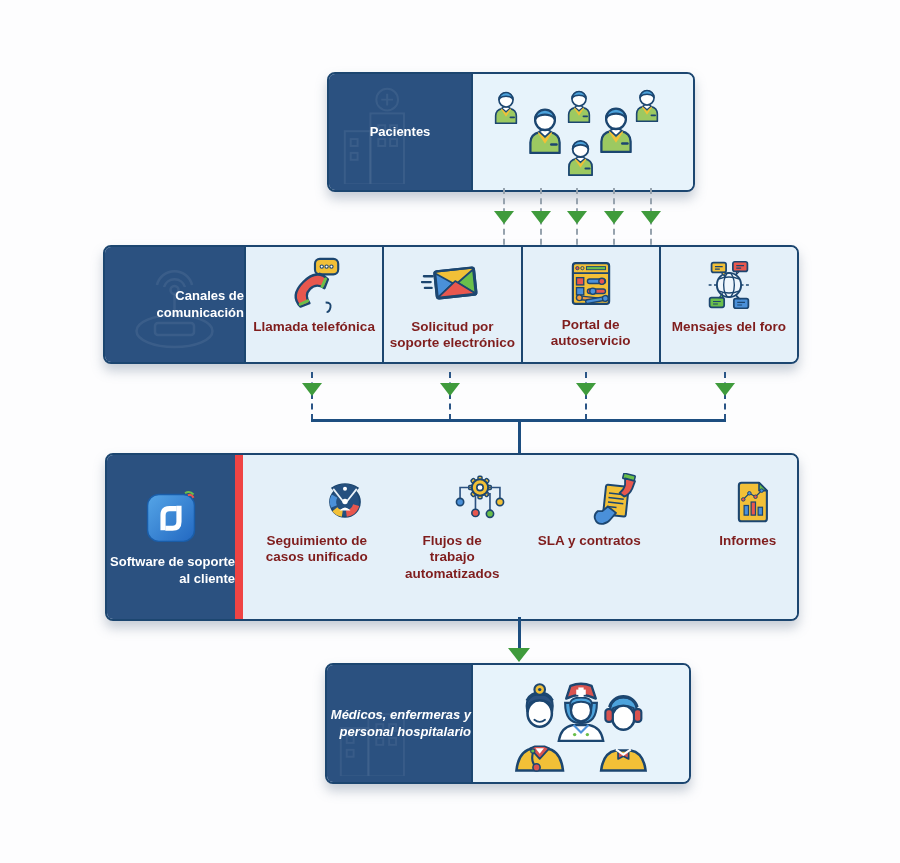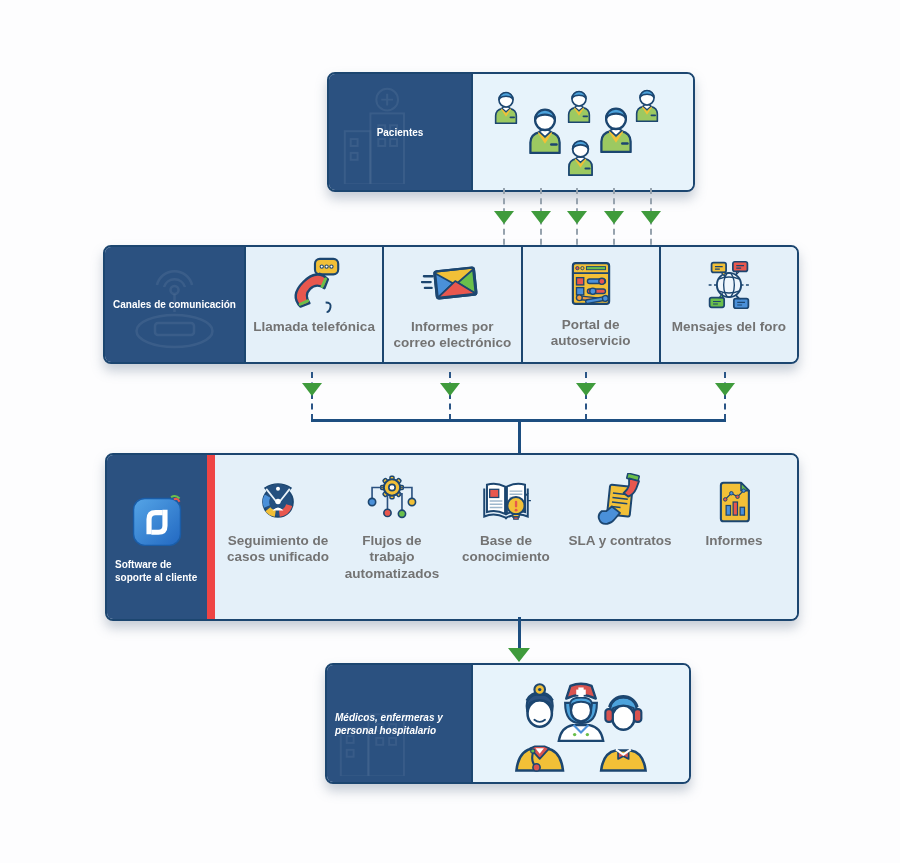--- a/index.html
+++ b/index.html
@@ -3,41 +3,41 @@
 <meta charset="utf-8">
 <style>
   html,body{margin:0;padding:0;background:#ffffff;}
   body{font-family:"Liberation Sans",sans-serif;}
   .stage{position:relative;width:900px;height:863px;background:#fdfdfe;overflow:hidden;}
 
   .panel{position:absolute;border:2px solid #1c4670;border-radius:8px;
          box-shadow:0 7px 12px rgba(110,130,150,.38);display:flex;overflow:hidden;background:#e4f0f9;}
 
   .side-label{background:#2b5180;color:#fff;display:flex;flex-direction:column;align-items:center;
-              justify-content:center;text-align:left;font-weight:bold;font-size:10px;line-height:1.3;
-              position:relative;padding:4px 8px;box-sizing:border-box;}
+              justify-content:center;text-align:right;font-weight:bold;font-size:13px;line-height:1.3;
+              position:relative;padding:4px 0;box-sizing:border-box;}
   .side-label .wm{position:absolute;inset:0;pointer-events:none;}
 
   #patients-box{left:327px;top:72px;width:364px;height:116px;}
   #patients-box .side-label{width:144px;border-right:2px solid #1c4670;}
   #patients-figures{position:relative;flex:1;background:#e7f3fb;}
   .person{position:absolute;}
 
   #channels-row{left:103px;top:245px;width:692px;height:115px;}
   #channels-row .side-label{width:139px;}
   .channel-cell{flex:1;border-left:2px solid #1c4670;display:flex;flex-direction:column;align-items:center;
                 justify-content:flex-start;padding-top:7px;background:#e4f0f9;}
-  .cell-label{color:#737373;font-weight:bold;font-size:13.5px;text-align:center;line-height:1.22;
+  .cell-label{color:#7f1d1d;font-weight:bold;font-size:13.5px;text-align:center;line-height:1.22;
               margin-top:3px;padding:0 4px;}
 
   #software-row{left:105px;top:453px;width:690px;height:164px;}
   #software-row .side-label{width:136px;border-right:8px solid #ef4444;}
   .software-items{flex:1;display:flex;align-items:flex-start;justify-content:space-around;
                   padding:18px 6px 0;background:#e4f0f9;}
-  .software-item{display:flex;flex-direction:column;align-items:center;width:114px;}
+  .software-item{display:flex;flex-direction:column;align-items:flex-end;width:114px;}
   .software-item .cell-label{margin-top:2px;}
   .app-logo{margin-bottom:7px;}
 
   #staff-box{left:325px;top:663px;width:362px;height:117px;font-style:italic;}
   #staff-box .side-label{width:146px;border-right:2px solid #1c4670;}
   #staff-figures{flex:1;display:flex;align-items:center;justify-content:center;background:#e7f3fb;}
 
   
   .dash-a{position:absolute;width:0;border-left:2px dashed #97a3ae;}
   .dash-b{position:absolute;width:0;border-left:2px dashed #2a5586;}
@@ -155,21 +155,21 @@
       <svg width="62" height="62" viewBox="0 0 64 64">
         <path d="M3 23 h9 M1 29 h9 M4 35 h7" stroke="#1c4670" stroke-width="2.4" stroke-linecap="round"></path>
         <g transform="rotate(-6 35 30)">
           <rect x="15" y="16" width="41" height="28" rx="2.5" fill="#f2c037" stroke="#1c4670" stroke-width="2.2"></rect>
           <path d="M16 43 L33 30 16 18 Z" fill="#4a90d9" stroke="#1c4670" stroke-width="1.8" stroke-linejoin="round"></path>
           <path d="M55 43 L38 30 55 18 Z" fill="#6abf4b" stroke="#1c4670" stroke-width="1.8" stroke-linejoin="round"></path>
           <path d="M16 43 L35.5 28 55 43 Z" fill="#e8574e" stroke="#1c4670" stroke-width="1.8" stroke-linejoin="round"></path>
           <rect x="15" y="16" width="41" height="28" rx="2.5" fill="none" stroke="#1c4670" stroke-width="2.4"></rect>
         </g>
       </svg>
-      <div class="cell-label">Informes por correo electrónico</div>
+      <div class="cell-label">Solicitud por soporte electrónico</div>
     </div>
 
     <div class="channel-cell">
       <svg width="58" height="60" viewBox="0 0 64 64">
         <rect x="12" y="9" width="40" height="45" rx="3" fill="#f2c037" stroke="#1c4670" stroke-width="2.4"></rect>
         <line x1="12" y1="20" x2="52" y2="20" stroke="#1c4670" stroke-width="2"></line>
         <circle cx="17" cy="14.5" r="1.8" fill="#e8574e" stroke="#1c4670" stroke-width="1"></circle>
         <circle cx="22.5" cy="14.5" r="1.8" fill="#f2c037" stroke="#1c4670" stroke-width="1"></circle>
         <rect x="27" y="12.8" width="21" height="3.4" fill="#6abf4b" stroke="#1c4670" stroke-width="1"></rect>
         <rect x="16" y="25" width="8" height="8" fill="#e8574e" stroke="#1c4670" stroke-width="1.5"></rect>
@@ -276,37 +276,20 @@
           <circle cx="32" cy="16" r="3.5" fill="#fdfdfd" stroke="#1c4670" stroke-width="1.8"></circle>
           <path d="M22 16 H10 V28 M42 16 H54 V28 M27 24 V40 M40 23 H43 V41" fill="none" stroke="#2b5180" stroke-width="1.8"></path>
           <circle cx="10" cy="32" r="4" fill="#4a90d9" stroke="#1c4670" stroke-width="1.8"></circle>
           <circle cx="54" cy="32" r="4" fill="#f2c037" stroke="#1c4670" stroke-width="1.8"></circle>
           <circle cx="27" cy="44" r="4" fill="#e8574e" stroke="#1c4670" stroke-width="1.8"></circle>
           <circle cx="43" cy="45" r="4" fill="#6abf4b" stroke="#1c4670" stroke-width="1.8"></circle>
         </svg>
         <div class="cell-label">Flujos de trabajo automatizados</div>
       </div>
 
-      <div class="software-item">
-        <svg width="60" height="58" viewBox="0 0 64 64">
-          <path d="M8 17 V48 q11-5 23 1 l1 1 1-1 q12-6 23-1 V17" fill="none" stroke="#1c4670" stroke-width="2.2"></path>
-          <path d="M11 13 q10-3 20 2 V45 q-10-5-20-2 z" fill="#fff" stroke="#1c4670" stroke-width="2.2"></path>
-          <path d="M53 13 q-10-3-20 2 V45 q10-5 20-2 z" fill="#fff" stroke="#1c4670" stroke-width="2.2"></path>
-          <rect x="14" y="18" width="10" height="9" fill="#e8574e" stroke="#1c4670" stroke-width="1.4"></rect>
-          <path d="M14 31 h14 M14 34.5 h14 M14 38 h14" stroke="#9db7cc" stroke-width="1.6"></path>
-          <path d="M36 20 h14 M36 23.5 h14 M36 27 h9" stroke="#9db7cc" stroke-width="1.6"></path>
-          <circle cx="43" cy="36" r="9.5" fill="#f2c037" stroke="#1c4670" stroke-width="2.2"></circle>
-          <rect x="41.8" y="30.5" width="2.6" height="7.5" rx="1.2" fill="#e8574e"></rect>
-          <circle cx="43.1" cy="41" r="1.6" fill="#e8574e"></circle>
-          <path d="M39.5 45.5 h7 v3 h-7 z" fill="#f2c037" stroke="#1c4670" stroke-width="1.5"></path>
-          <path d="M40.5 48.5 h5 v2.5 h-5 z" fill="#e8574e" stroke="#1c4670" stroke-width="1.3"></path>
-          <path d="M53.5 25 l3-3 M55.5 30.5 h4" stroke="#1c4670" stroke-width="1.6"></path>
-        </svg>
-        <div class="cell-label">Base de conocimiento</div>
-      </div>
 
       <div class="software-item">
         <svg width="58" height="58" viewBox="0 0 64 64">
           <g transform="rotate(6 32 34)">
             <rect x="19" y="14" width="25" height="33" rx="2" fill="#f2c037" stroke="#1c4670" stroke-width="2.2"></rect>
             <path d="M23 23 h17 M23 28 h17 M23 33 h17 M23 38 h10" stroke="#1c4670" stroke-width="1.7"></path>
           </g>
           <rect x="40" y="1.5" width="13" height="6" rx="1" fill="#6abf4b" stroke="#1c4670" stroke-width="1.7" transform="rotate(14 46 4)"></rect>
           <path d="M42 6 l11 3 -3 8 q-3 7-9 9 l-5-4 q5-4 6-9 z" fill="#e8574e" stroke="#1c4670" stroke-width="2" stroke-linejoin="round"></path>
           <path d="M12 42 q-5 4-3 9 q2 6 9 5 q5-1 8-5 l6-7 -9-7 -6 5 z" fill="#4a90d9" stroke="#1c4670" stroke-width="2" stroke-linejoin="round"></path>

